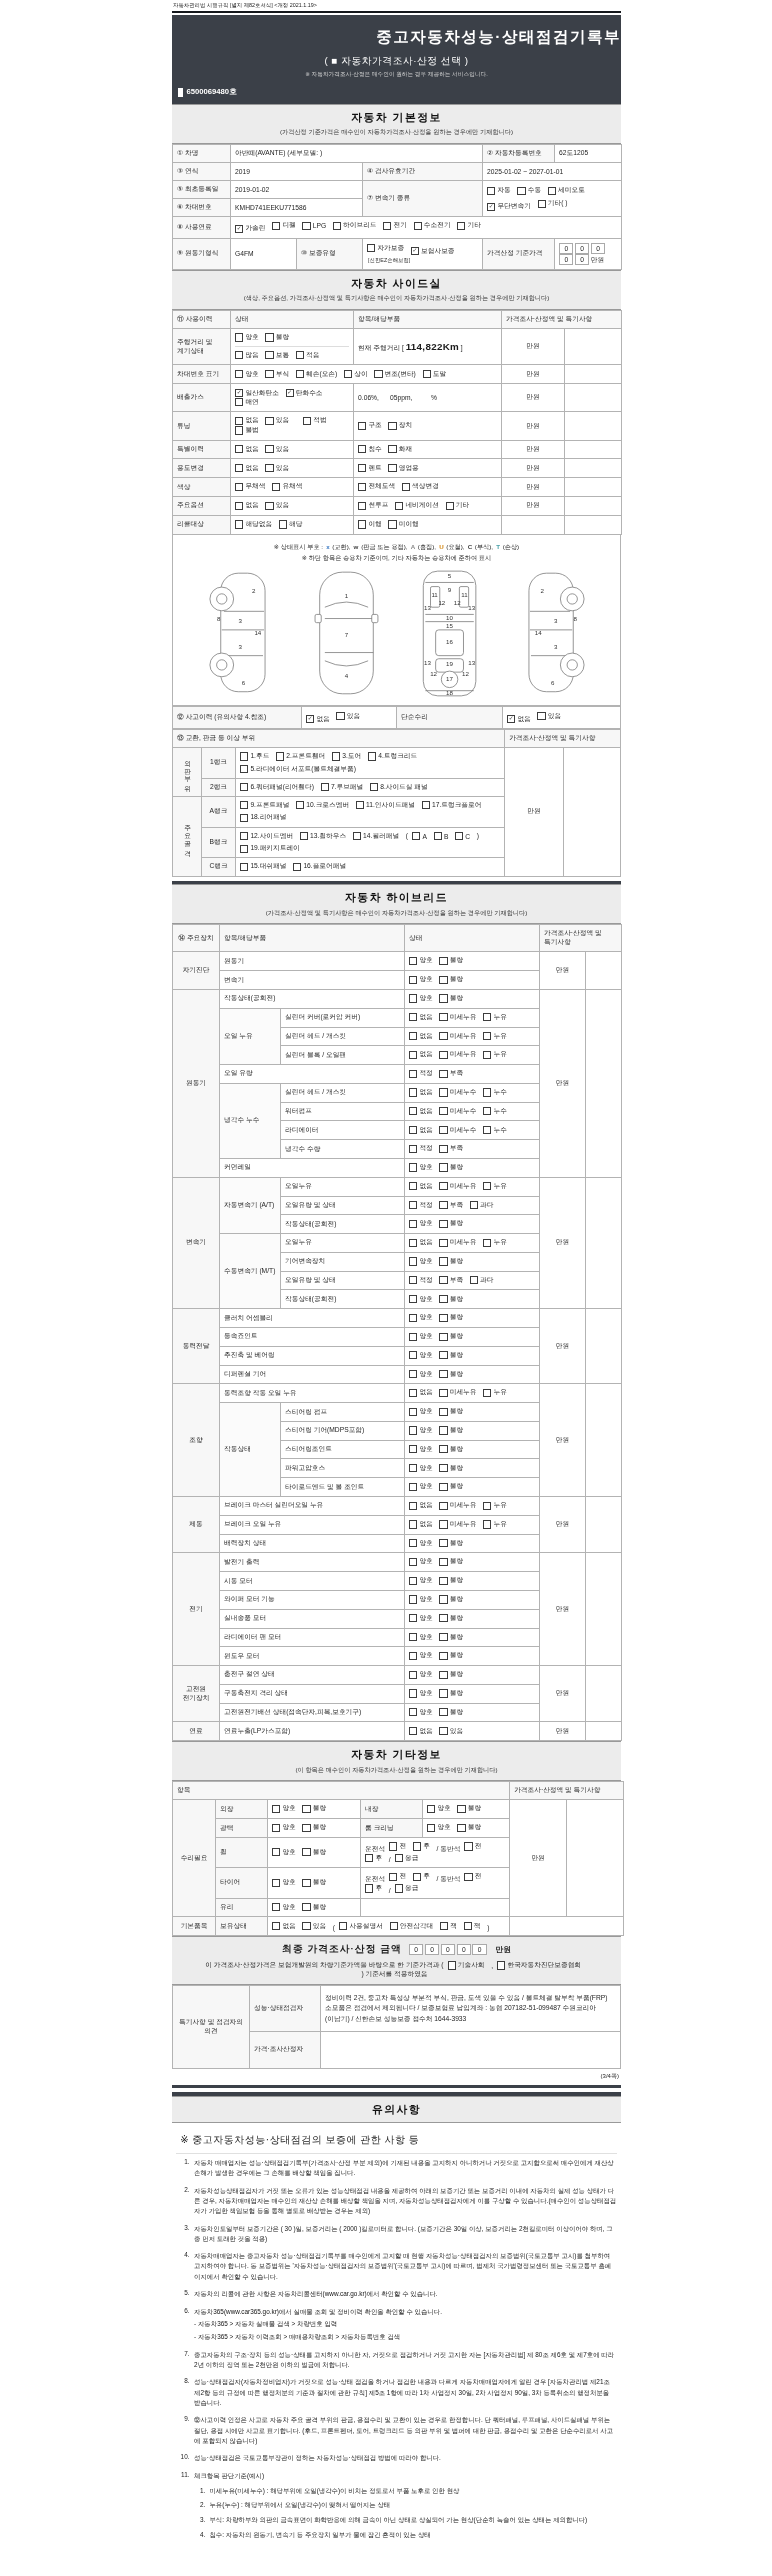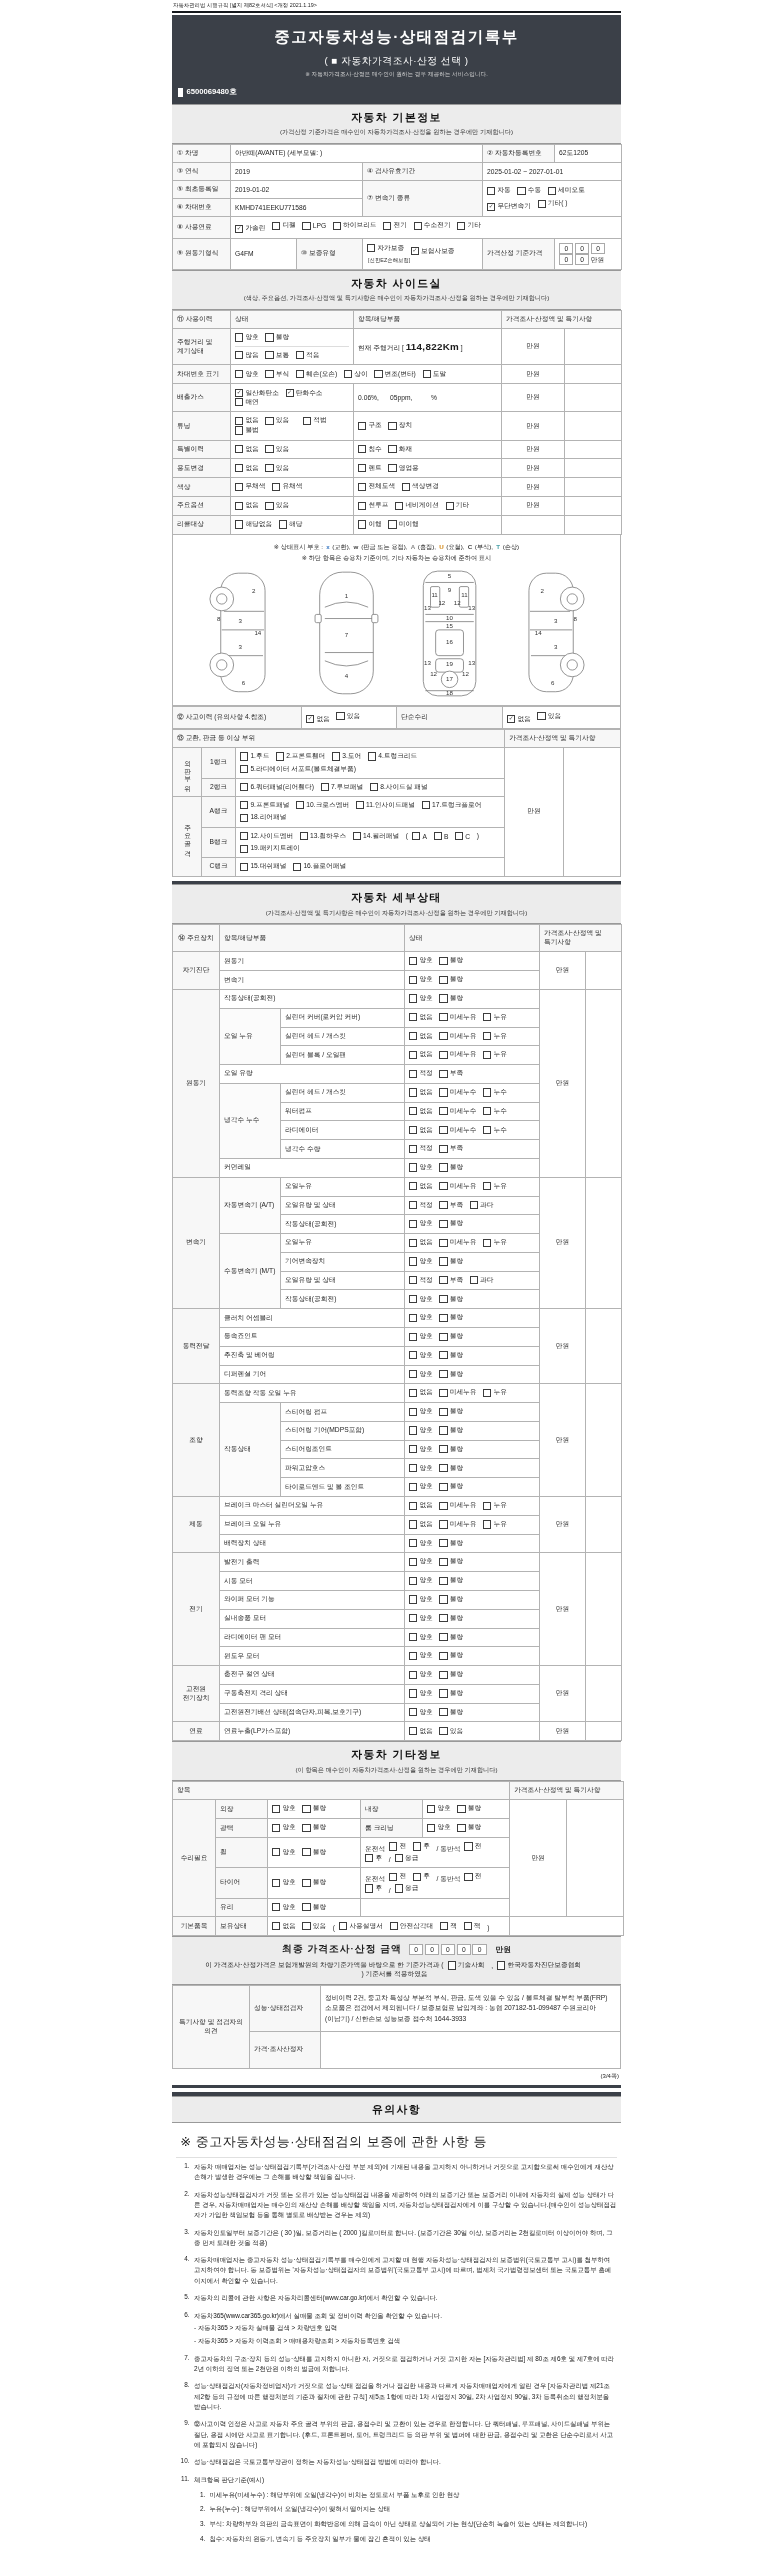--- a/index.html
+++ b/index.html
@@ -2,21 +2,21 @@
 <html style="font-size:8.2px"><head>
 <meta charset="utf-8">
 <style>
   html,body{margin:0;padding:0;background:#fff;font-family:"Liberation Sans","DejaVu Sans",sans-serif;color:#1c1c1c;}
   body{width:773px;}
   .page{width:449px;margin-left:172px;padding-top:1px;}
   .regline{font-size:5.4px;color:#222;padding:1px 1px 2.1px 1px;}
   .topline{border-bottom:2.1px solid #15181c;}
   
   .dochead{background:#3b4048;color:#fff;padding:12.4px 0 0 0;margin-top:1.5px;}
-  .doc-title{text-align:center;font-size:15.5px;font-weight:bold;letter-spacing:1.5px;}
+  .doc-title{text-align:right;font-size:15.5px;font-weight:bold;letter-spacing:1.5px;}
   .doc-select{text-align:center;font-size:9.8px;margin-top:6.7px;letter-spacing:0.5px;}
   .doc-note{text-align:center;font-size:5.7px;color:#d9d9d9;margin-top:3.6px;}
   .doc-no{padding:8.2px 5.2px 6.2px 6.2px;font-size:7.7px;font-weight:bold;display:flex;align-items:center;gap:3.6px;}
   .doc-no .sq{display:inline-block;width:4.6px;height:8.2px;background:#fff;}
   
   .secband{background:#ececec;border-top:0.5px solid #999;border-bottom:0.5px solid #999;text-align:center;padding:6.2px 0 5.2px 0;}
   .secband h2{margin:0;font-size:10.8px;font-weight:bold;letter-spacing:1.5px;color:#111;}
   .secband .snote{font-size:6.2px;color:#333;margin-top:3.6px;}
   .heavybar{height:3.6px;background:#3b4048;}
   .gap8{height:4.1px;}
@@ -46,21 +46,21 @@
   th.dev{background:#f7f7f7;text-align:center;}
   th.subcell{background:#fbfbfb;}
   
   .finalband{background:#ececec;border-top:0.5px solid #999;border-bottom:0.5px solid #999;padding:6.2px 0 5.2px 0;text-align:center;}
   .final-row{display:flex;justify-content:center;align-items:center;gap:7.2px;}
   .final-title{font-size:9.8px;font-weight:bold;letter-spacing:1px;}
   .final-note{font-size:6.2px;margin-top:4.6px;display:flex;justify-content:center;align-items:center;flex-wrap:wrap;}
   .pageno{text-align:right;font-size:6px;padding:3.1px 2.1px 4.1px 0;color:#222;}
   
   .notices{background:#fff;padding:2.1px 4.1px 13.4px 4.1px;}
-  .nhead{font-size:13px;padding:7.2px 4.1px 6.2px 4.1px;border-bottom:0.5px solid #e0e0e0;margin-bottom:4px;letter-spacing:0.5px;}
+  .nhead{font-size:10px;padding:7.2px 4.1px 6.2px 4.1px;border-bottom:0.5px solid #e0e0e0;margin-bottom:4px;letter-spacing:0.5px;}
   .nitem{display:flex;margin-bottom:7.2px;}
   .nitem .num{width:13.4px;text-align:right;margin-right:4.6px;font-size:6.4px;flex:none;}
   .nitem .ntext{flex:1;font-size:6.4px;line-height:1.6;color:#141414;}
   .nsub{margin-top:2.6px;font-size:6.4px;line-height:1.6;}
   .nsubitem{display:flex;margin-top:4.6px;}
   .nsubitem .num{width:11.3px;text-align:right;margin-right:4.1px;font-size:6.4px;flex:none;}
 </style>
 </head>
 <body>
 
@@ -660,21 +660,21 @@
             </div>
           </td>
         </tr>
       </tbody>
   </table>
 
   <div class="gap8"></div>
     <div class="heavybar"></div>
 
   <div class="secband">
-    <h2>자동차 세부상태</h2>
+    <h2>자동차 하이브리드</h2>
     <div class="snote">(가격조사·산정액 및 특기사항은 매수인이 자동차가격조사·산정을 원하는 경우에만 기재합니다)</div>
   </div>
   <table>
     <colgroup>
         <col style="width:47px">
         <col style="width:61px">
         <col style="width:124px">
         <col style="width:135px">
         <col style="width:46px">
         <col style="width:36px">

